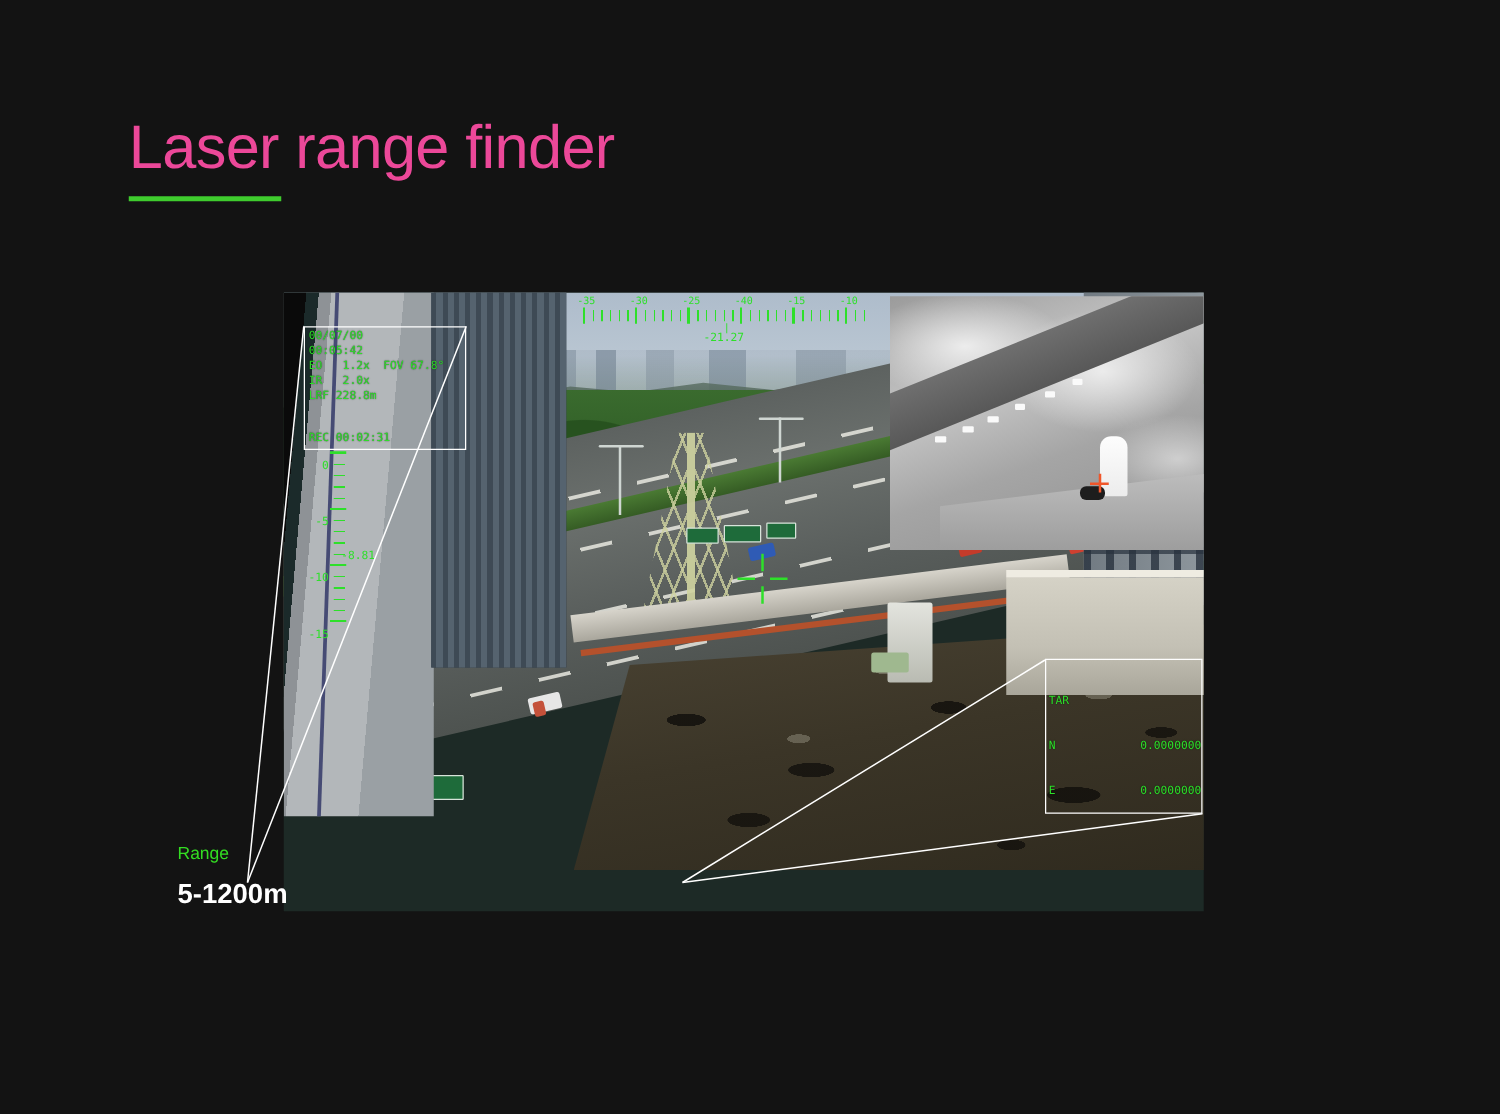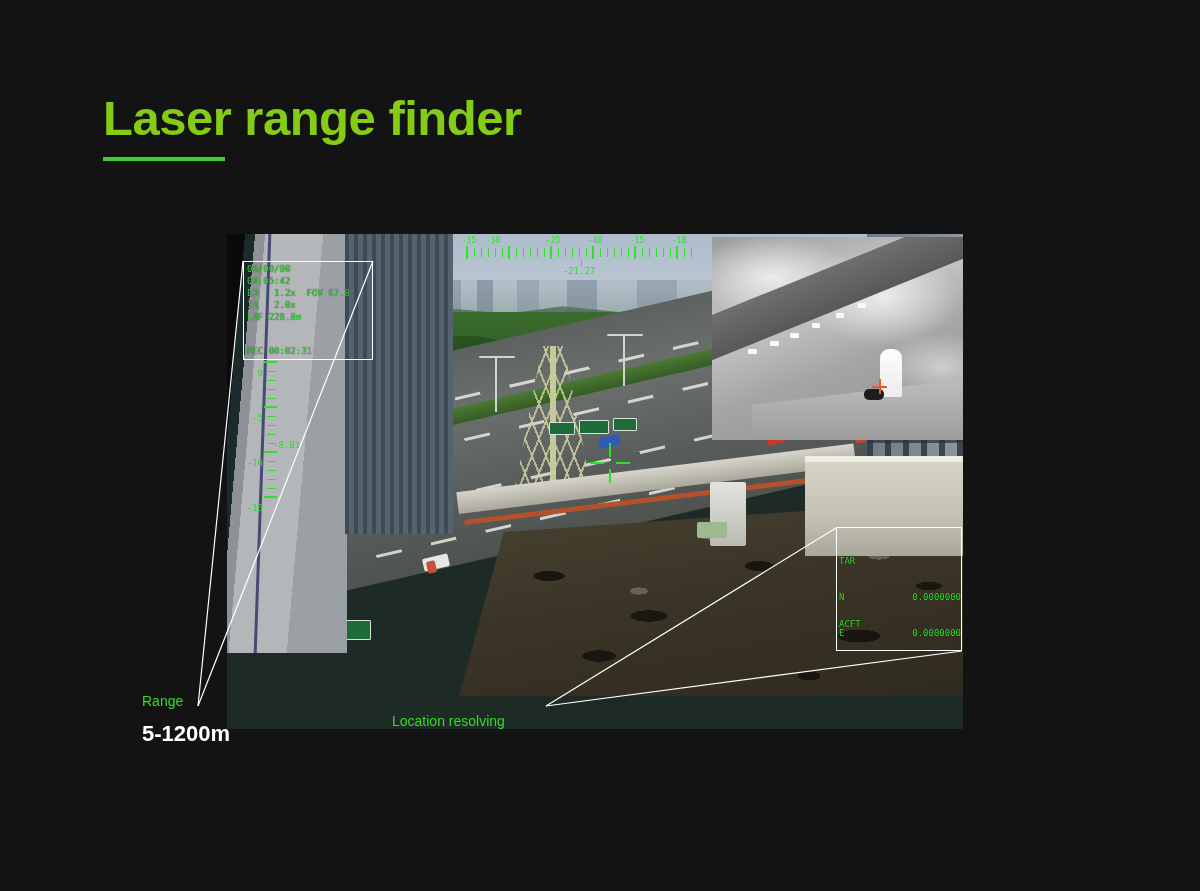--- a/index.html
+++ b/index.html
@@ -7,21 +7,21 @@
     width: 1200px; height: 891px;
     background: #131313;
     font-family: "Liberation Sans", sans-serif;
     overflow: hidden;
   }
   .page { position: relative; width: 1200px; height: 891px; background: #131313; }
 
   
   .title {
     position: absolute; left: 103px; top: 92px;
-    font-size: 49px; font-weight: 700; color: #84cc16;
+    font-size: 49px; font-weight: 400; color: #ec4899;
     letter-spacing: -0.5px; line-height: 1.1; white-space: nowrap;
   }
   .title-rule {
     position: absolute; left: 103px; top: 157px;
     width: 122px; height: 4px; background: #3fcc2e;
   }
 
   
   .video {
     position: absolute; left: 227px; top: 234px;
@@ -263,21 +263,21 @@
   .lines { position: absolute; left: 0; top: 0; width: 1200px; height: 891px; pointer-events: none; }
 
   
   .cap { position: absolute; }
   .cap-label {
     color: #33dd22; font-size: 14px; font-weight: 400; white-space: nowrap;
   }
   .cap-value {
     color: #ffffff; font-size: 22px; font-weight: bold; white-space: nowrap; margin-top: 12px;
   }
-  .cap-range    { left: 142px; top: 693px; }
+  .cap-range    { left: 142px; top: 674px; }
   .cap-location { left: 392px; top: 713px; }
 </style>
 </head>
 <body>
 
 <div class="page">
 
   <div class="title">Laser range finder</div>
   <div class="title-rule"></div>
 
@@ -346,21 +346,21 @@
       <div class="pip-darkobj"></div>
       <div class="pip-cross">
         <i style="left:0; top:7px; width:15px; height:1.6px;"></i>
         <i style="left:7px; top:0; width:1.6px; height:15px;"></i>
       </div>
     </div>
 
     <div class="hscale">
       <div class="hscale-nums">
         <span style="left:2px;">-35</span>
-        <span style="left:26px;">-30</span>
+        <span style="left:44px;">-30</span>
         <span style="left:86px;">-25</span>
         <span style="left:128px;">-40</span>
         <span style="left:170px;">-15</span>
         <span style="left:212px;">-10</span>
       </div>
       <div class="hscale-ticks"></div>
       <div class="hscale-major"></div>
       <div class="hscale-ptr">|</div>
       <div class="hscale-val">-21.27</div>
     </div>
@@ -377,59 +377,52 @@
       <div class="vscale-val">-8.81</div>
     </div>
 
     <div class="reticle">
       <i style="left:0;  top:19px; width:14px; height:2px;"></i>
       <i style="left:26px; top:19px; width:14px; height:2px;"></i>
       <i style="left:19px; top:0;  width:2px;  height:14px;"></i>
       <i style="left:19px; top:26px; width:2px; height:14px;"></i>
     </div>
 
-    <div class="osd osd-block"><span>06/00/00</span>
+    <div class="osd osd-block"><span>00/07/00</span>
 <span>00:05:42</span>
 <span>EO   1.2x  FOV 67.8°</span>
 <span>IR   2.0x</span>
 <span>LRF 228.8m</span></div>
     <div class="osd osd-rec">REC 00:02:31</div>
 
     <div class="osd" style="left:612px; top:297px; width:122px;">
       <div>TAR</div>
       <div style="display:flex; justify-content:space-between;">
         <span>N</span>
         <span>0.0000000</span>
       </div>
       <div style="display:flex; justify-content:space-between;">
         <span>E</span>
         <span>0.0000000</span>
       </div>
       
     </div>
 
-    <div class="osd" style="left:612px; top:360px; width:122px;">
-      <div>ACFT</div>
-      
-      
-      
-    </div>
   </div>
 
   <div class="callout-box co-left"></div>
   <div class="callout-box co-right"></div>
 
   <svg class="lines" viewBox="0 0 1200 891" xmlns="http://www.w3.org/2000/svg">
     <line x1="243" y1="261" x2="198" y2="706" stroke="#ffffff" stroke-width="1.2"></line>
     <line x1="373" y1="261" x2="198" y2="706" stroke="#ffffff" stroke-width="1.2"></line>
     <line x1="836" y1="528" x2="546" y2="706" stroke="#ffffff" stroke-width="1.2"></line>
     <line x1="962" y1="651" x2="546" y2="706" stroke="#ffffff" stroke-width="1.2"></line>
   </svg>
 
   <div class="cap cap-range">
     <div class="cap-label">Range</div>
     <div class="cap-value">5-1200m</div>
   </div>
   <div class="cap cap-location">
-    <div class="cap-label">Location resolving</div>
   </div>
 
 </div>
 
 </body></html>

